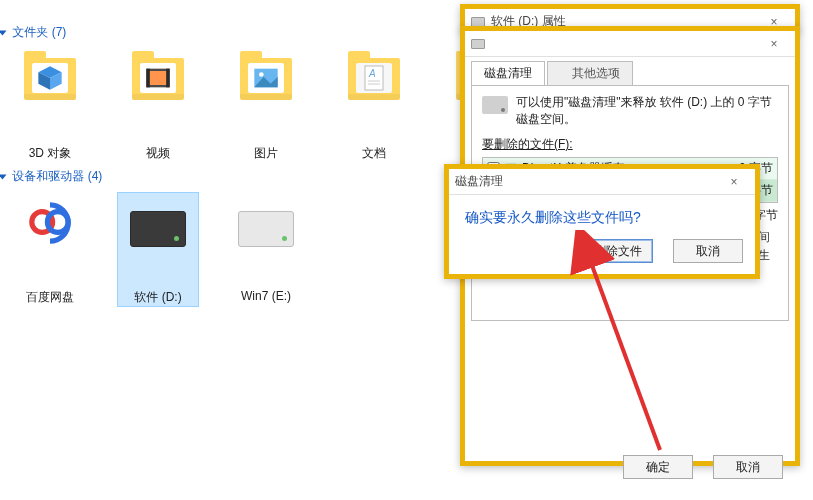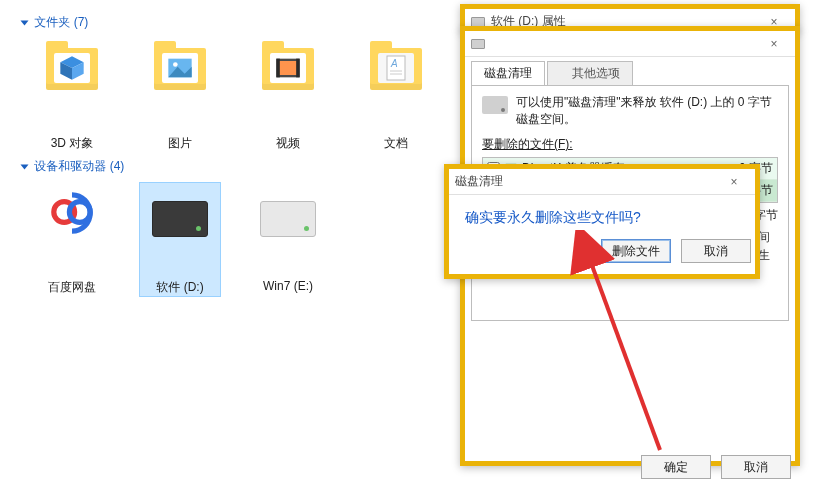--- a/index.html
+++ b/index.html
@@ -1,17 +1,17 @@
 <!DOCTYPE html>
 <html><head>
 <meta charset="utf-8">
 <style>
   * { box-sizing: border-box; font-family: "Microsoft YaHei", "Segoe UI", sans-serif; }
   body { margin: 0; width: 813px; height: 500px; background: #fff; overflow: hidden; position: relative; font-size: 12px; color: #222; }
-  .explorer { position: absolute; left: 0; top: 0; width: 813px; height: 488px; padding: 8px 0 0 22px; }
+  .explorer { position: absolute; left: 0; top: 10px; width: 813px; height: 488px; padding: 8px 0 0 0; }
   .section-header { font-size: 12px; color: #1a5fbf; margin: 6px 0 4px 0; user-select: none; }
   .section-header .tri { display:inline-block; width:0;height:0;border-top:4px solid transparent;border-bottom:4px solid transparent;border-left:5px solid #1a5fbf; transform: rotate(90deg); margin-right:4px; vertical-align: middle;}
   .items { display: flex; gap: 28px; flex-wrap: wrap; padding: 4px 0 0 10px;}
   .item { width: 80px; text-align: center; }
   .item .icon { width: 60px; height: 60px; margin: 0 auto 4px auto; display:flex;align-items:center;justify-content:center; }
   .item.selected { background: #cce8ff; outline: 1px solid #99d1ff; }
   .label { font-size: 12px; display:block; white-space: nowrap; overflow:hidden; text-overflow:ellipsis;margin-top:36px;}
   
   .folder { width:52px;height:42px;background:#ffd75e;border-radius:2px;position:relative; box-shadow: inset 0 -6px 0 rgba(0,0,0,.04);}
   .folder::before{content:"";position:absolute;top:-7px;left:0;width:22px;height:10px;background:#ffd75e;border-radius:2px 2px 0 0;}
@@ -38,21 +38,21 @@
   .hint .hicon::after{content:"";position:absolute;right:3px;bottom:2px;width:4px;height:4px;background:#7a7a7a;border-radius:50%;}
   .seclabel{margin:4px 0;text-decoration:underline;}
   .flist{border:1px solid #bdbdbd; background:#eafaf0; }
   .frow{display:flex;align-items:center;gap:4px;padding:2px 4px;border-bottom:1px solid #d7eddc; position:relative;}
   .frow input{margin:0;}
   .frow.sel{background:#c9e9d1;}
   .frow .sz{margin-left:auto;}
   .dicon{width:14px;height:14px;display:inline-block;}
   .total{text-align:right;margin:4px 0;}
   .desc{margin-top:4px;color:#333;line-height:1.5;}
-  .btnbar{display:flex;justify-content:flex-end;gap:10px;padding:8px 4px;}
+  .btnbar{display:flex;justify-content:flex-end;gap:20px;padding:8px 12px;}
   .wbtn{min-width:70px;height:24px;border:1px solid #aaa;background:#f4f4f4;font-size:12px;padding:0 10px;display:inline-flex;align-items:center;justify-content:center;}
   .wbtn.primary{border-color:#5a8fd6;box-shadow:0 0 0 1px #9cc0ea inset;}
   
   .confirm { left:444px; top:164px; width:316px; height:115px; z-index:30;}
   .confirm .body{padding:14px 16px 8px 16px;}
   .q{color:#1659c7;font-size:14px;}
   
   .arrow{position:absolute;left:460px;top:230px;width:220px;height:230px;z-index:50;pointer-events:none;}
   .drive-icon-small{width:14px;height:10px;background:#d0d0d0;border:1px solid #999;display:inline-block;vertical-align:middle;border-radius:1px;}
 </style>
@@ -72,49 +72,49 @@
             <div class="thumb">
         <svg width="28" height="28" viewBox="0 0 24 24">
                 <polygon points="12,2 22,7 12,12 2,7" fill="#3b8fe0"></polygon>
                 <polygon points="2,7 12,12 12,22 2,17" fill="#2f74b8"></polygon>
                 <polygon points="22,7 12,12 12,22 22,17" fill="#5aa7ef"></polygon>
               </svg>
       </div>
           </div>
         </div>
       <span class="label">3D 对象</span>
-    </div>
-    <div class="item">
-      <div class="icon">
-          <div class="folder">
-            <div class="thumb">
-        <svg width="28" height="28" viewBox="0 0 24 24">
-                <rect x="2" y="4" width="20" height="16" fill="#68b6ef"></rect>
-                <circle cx="8" cy="9" r="2" fill="#fff"></circle>
-                <polygon points="2,20 10,11 16,17 22,11 22,20" fill="#3d8abf"></polygon>
-              </svg>
-      </div>
-          </div>
-        </div>
-      <span class="label">图片</span>
     </div>
     <div class="item">
       <div class="icon">
           <div class="folder">
             <div class="thumb">
         <svg width="28" height="28" viewBox="0 0 24 24">
                 <rect x="2" y="4" width="20" height="16" fill="#4a4a4a"></rect>
                 <rect x="4" y="6" width="16" height="12" fill="#ff944d"></rect>
                 <rect x="2" y="4" width="3" height="16" fill="#2a2a2a"></rect>
                 <rect x="19" y="4" width="3" height="16" fill="#2a2a2a"></rect>
               </svg>
       </div>
           </div>
         </div>
       <span class="label">视频</span>
+    </div>
+    <div class="item">
+      <div class="icon">
+          <div class="folder">
+            <div class="thumb">
+        <svg width="28" height="28" viewBox="0 0 24 24">
+                <rect x="2" y="4" width="20" height="16" fill="#68b6ef"></rect>
+                <circle cx="8" cy="9" r="2" fill="#fff"></circle>
+                <polygon points="2,20 10,11 16,17 22,11 22,20" fill="#3d8abf"></polygon>
+              </svg>
+      </div>
+          </div>
+        </div>
+      <span class="label">图片</span>
     </div>
     <div class="item">
       <div class="icon">
           <div class="folder">
             <div class="thumb" style="background:#f7f7f7;">
         <svg width="24" height="26" viewBox="0 0 24 26">
                 <rect x="3" y="1" width="18" height="24" fill="#fff" stroke="#bbb"></rect>
                 <text x="7" y="12" font-size="10" fill="#6fa8dc" font-style="italic">A</text>
                 <line x1="6" y1="16" x2="18" y2="16" stroke="#ccc"></line>
                 <line x1="6" y1="19" x2="18" y2="19" stroke="#ccc"></line>

